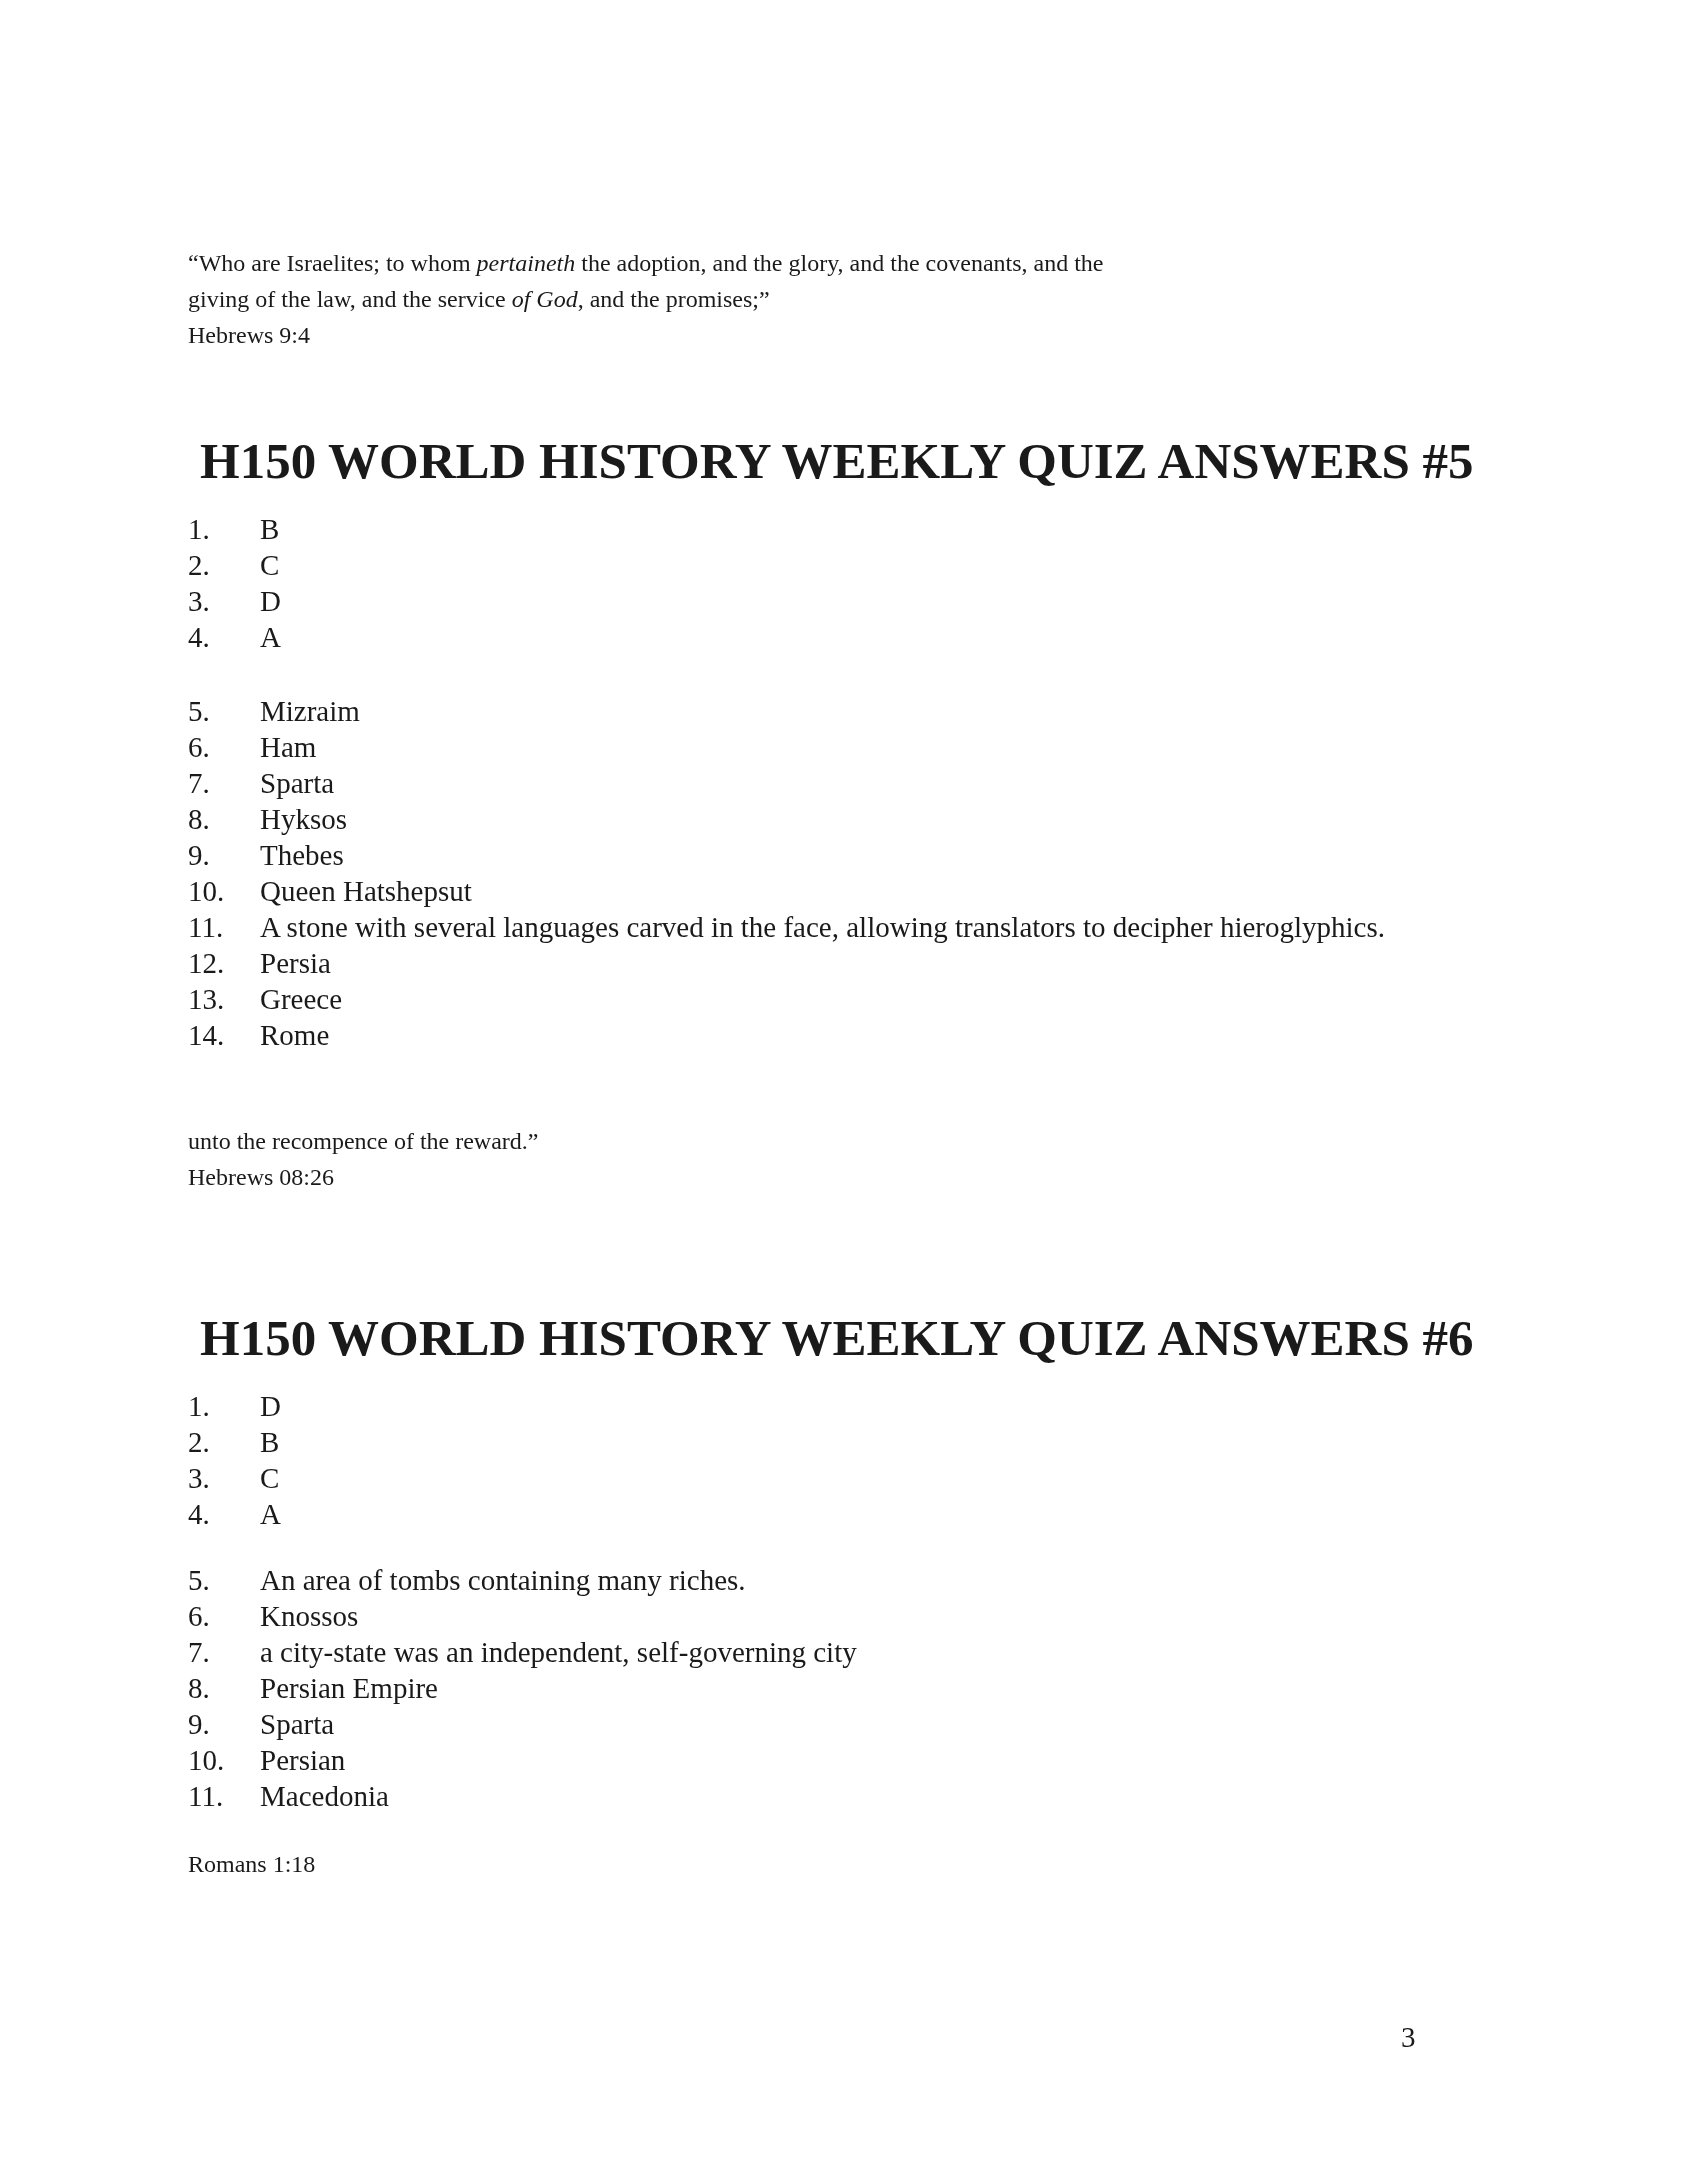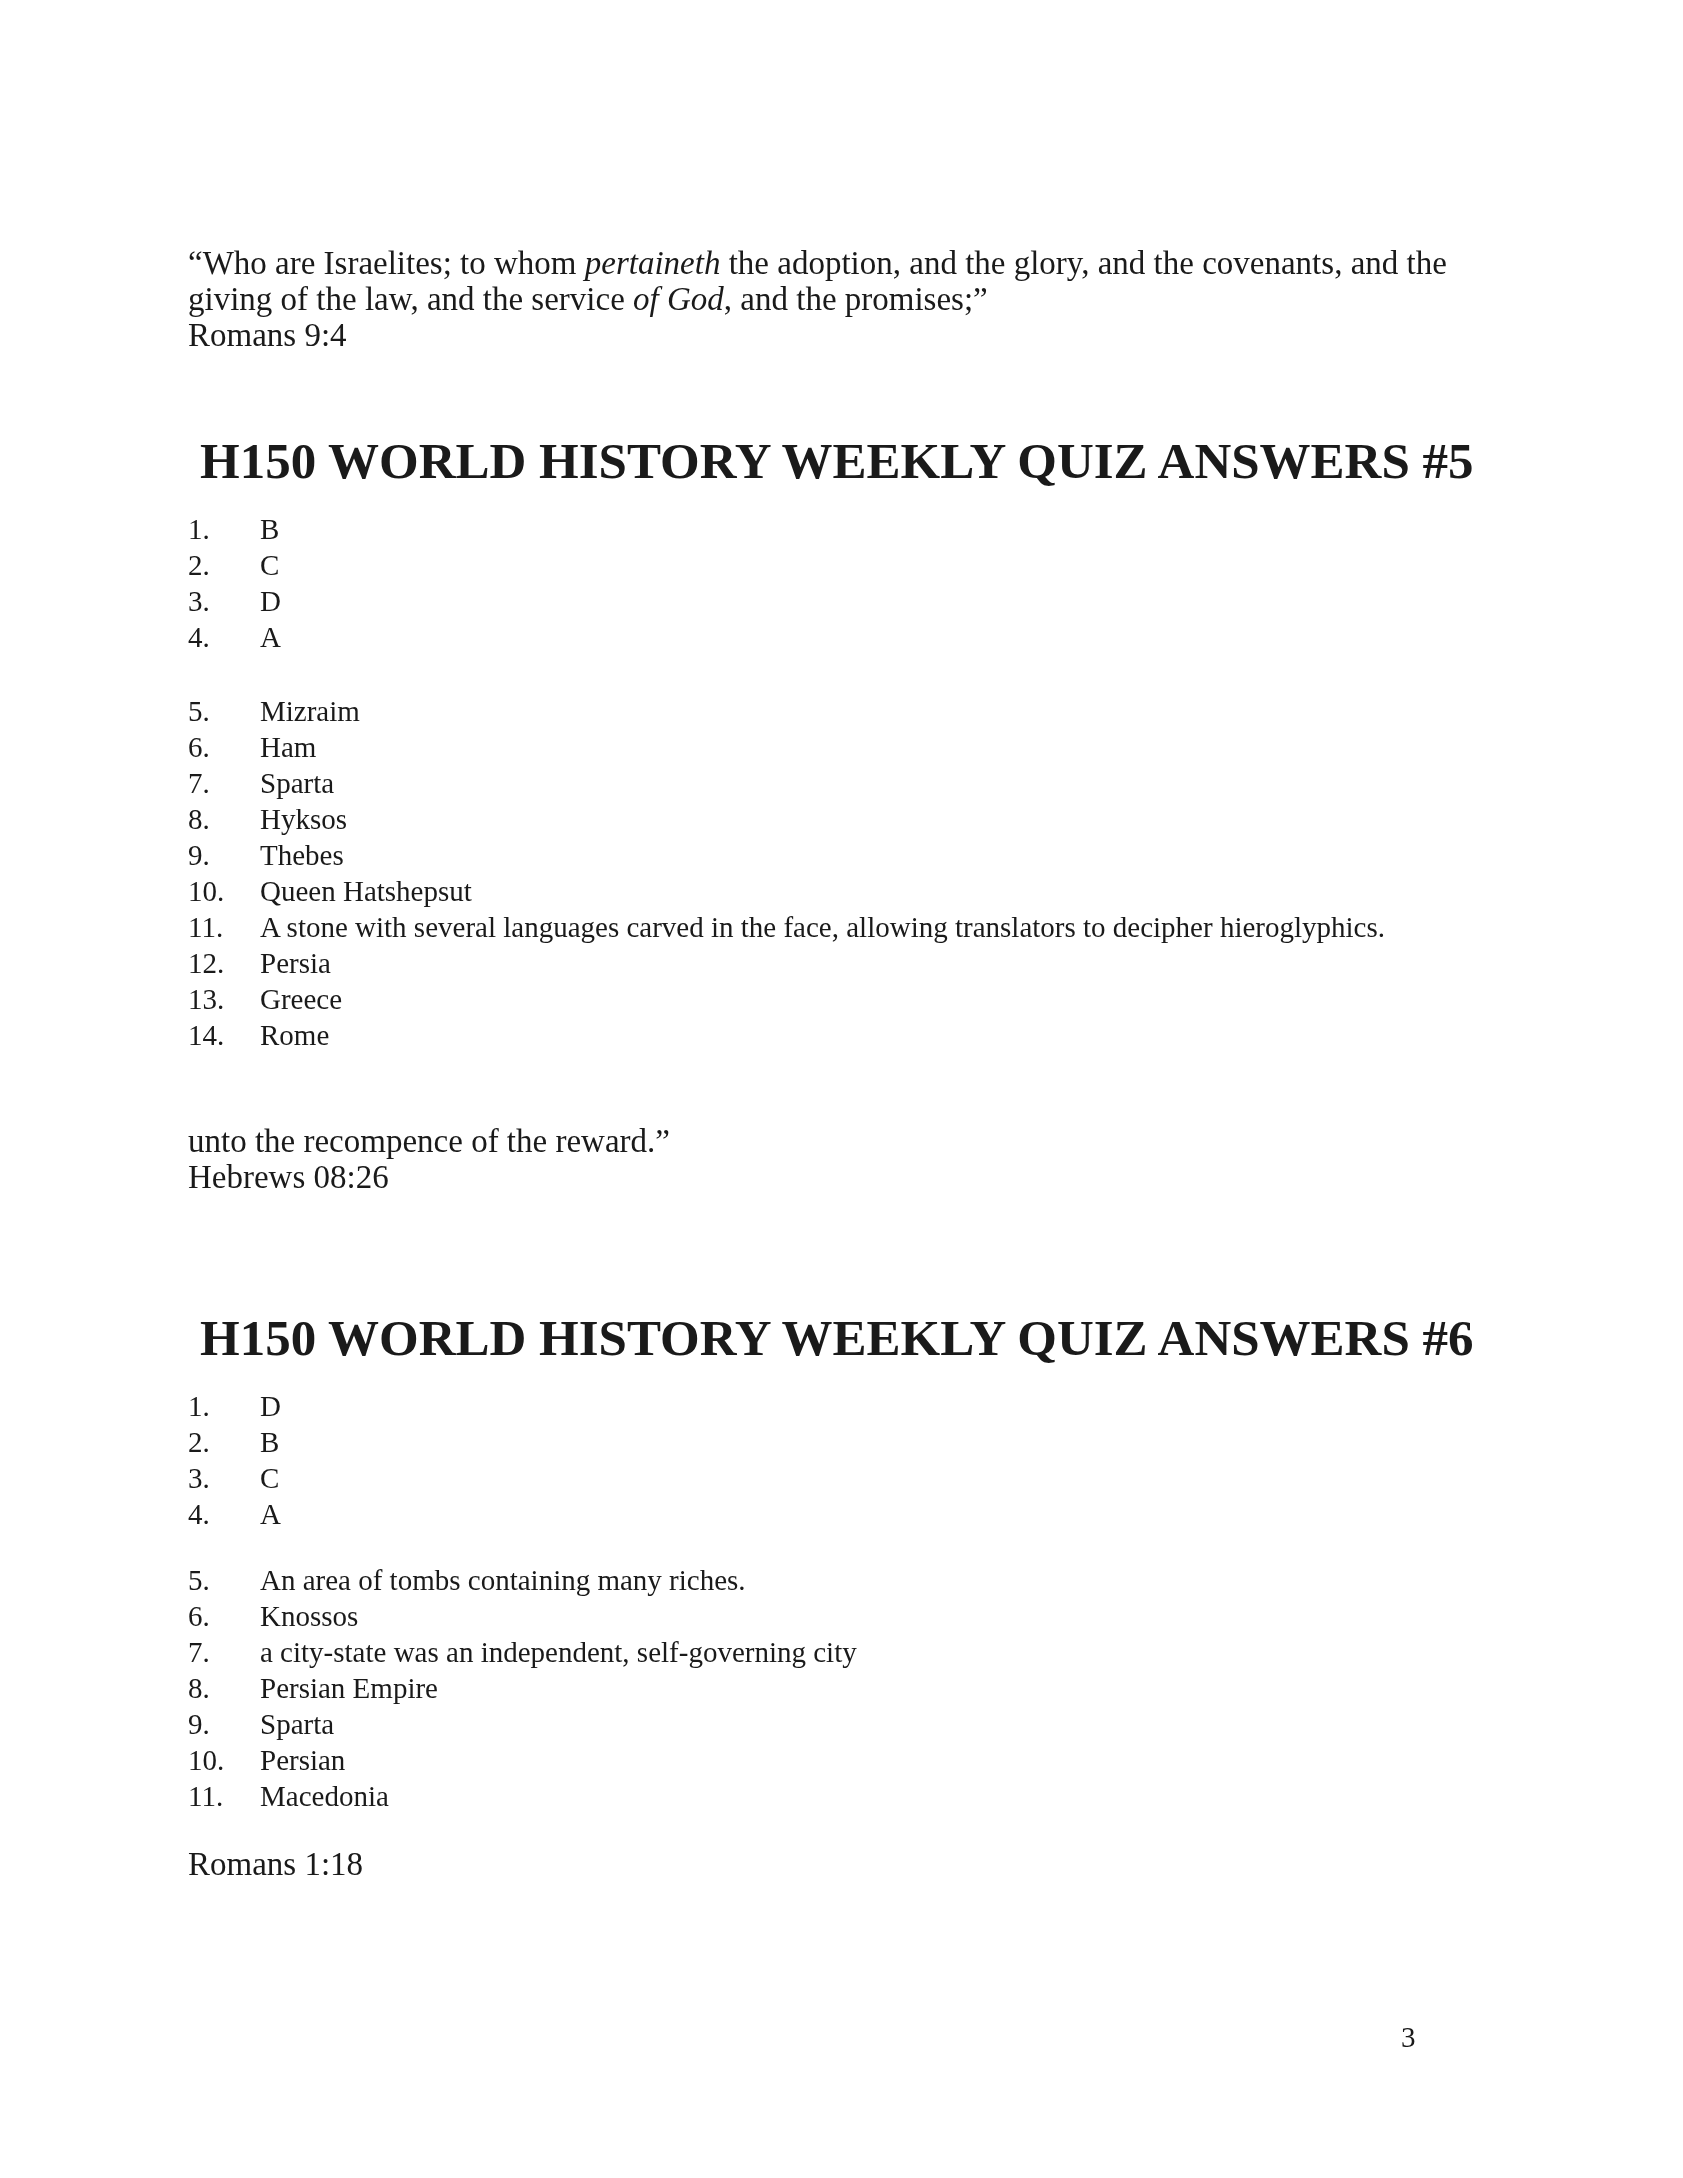--- a/index.html
+++ b/index.html
@@ -12,21 +12,21 @@
     width: 1683px;
     height: 2178px;
     background: #ffffff;
     font-family: "Liberation Serif", "DejaVu Serif", serif;
     color: #1a1a1a;
     overflow: hidden;
   }
   .abs { position: absolute; left: 188px; }
 
   .quote {
-    font-size: 33px;
+    font-size: 24px;
     line-height: 36px;
     width: 1267px;
   }
   .qline { white-space: nowrap; }
   .qref  { white-space: nowrap; }
 
   .quiz-title {
     font-size: 51px;
     line-height: 59px;
     font-weight: bold;
@@ -52,21 +52,21 @@
   }
 </style>
 </head>
 <body>
 
 <div class="page">
 
   <div class="abs quote" style="top:245px">
       <div class="qline"><span>“Who are Israelites; to whom </span><i>pertaineth</i><span> the adoption, and the glory, and the covenants, and the</span></div>
       <div class="qline"><span>giving of the law, and the service </span><i>of God</i><span>, and the promises;”</span></div>
-      <div class="qref">Romans 9:4</div>
+      <div class="qref">Hebrews 9:4</div>
     </div>
 
   <h1 class="abs quiz-title" style="top:420px">H150 WORLD HISTORY WEEKLY QUIZ ANSWERS #5</h1>
 
   <div class="abs alist" style="top:511px">
       <div class="arow">
         <span class="anum">1.</span>
         <span class="atext">B</span>
       </div>
       <div class="arow">

